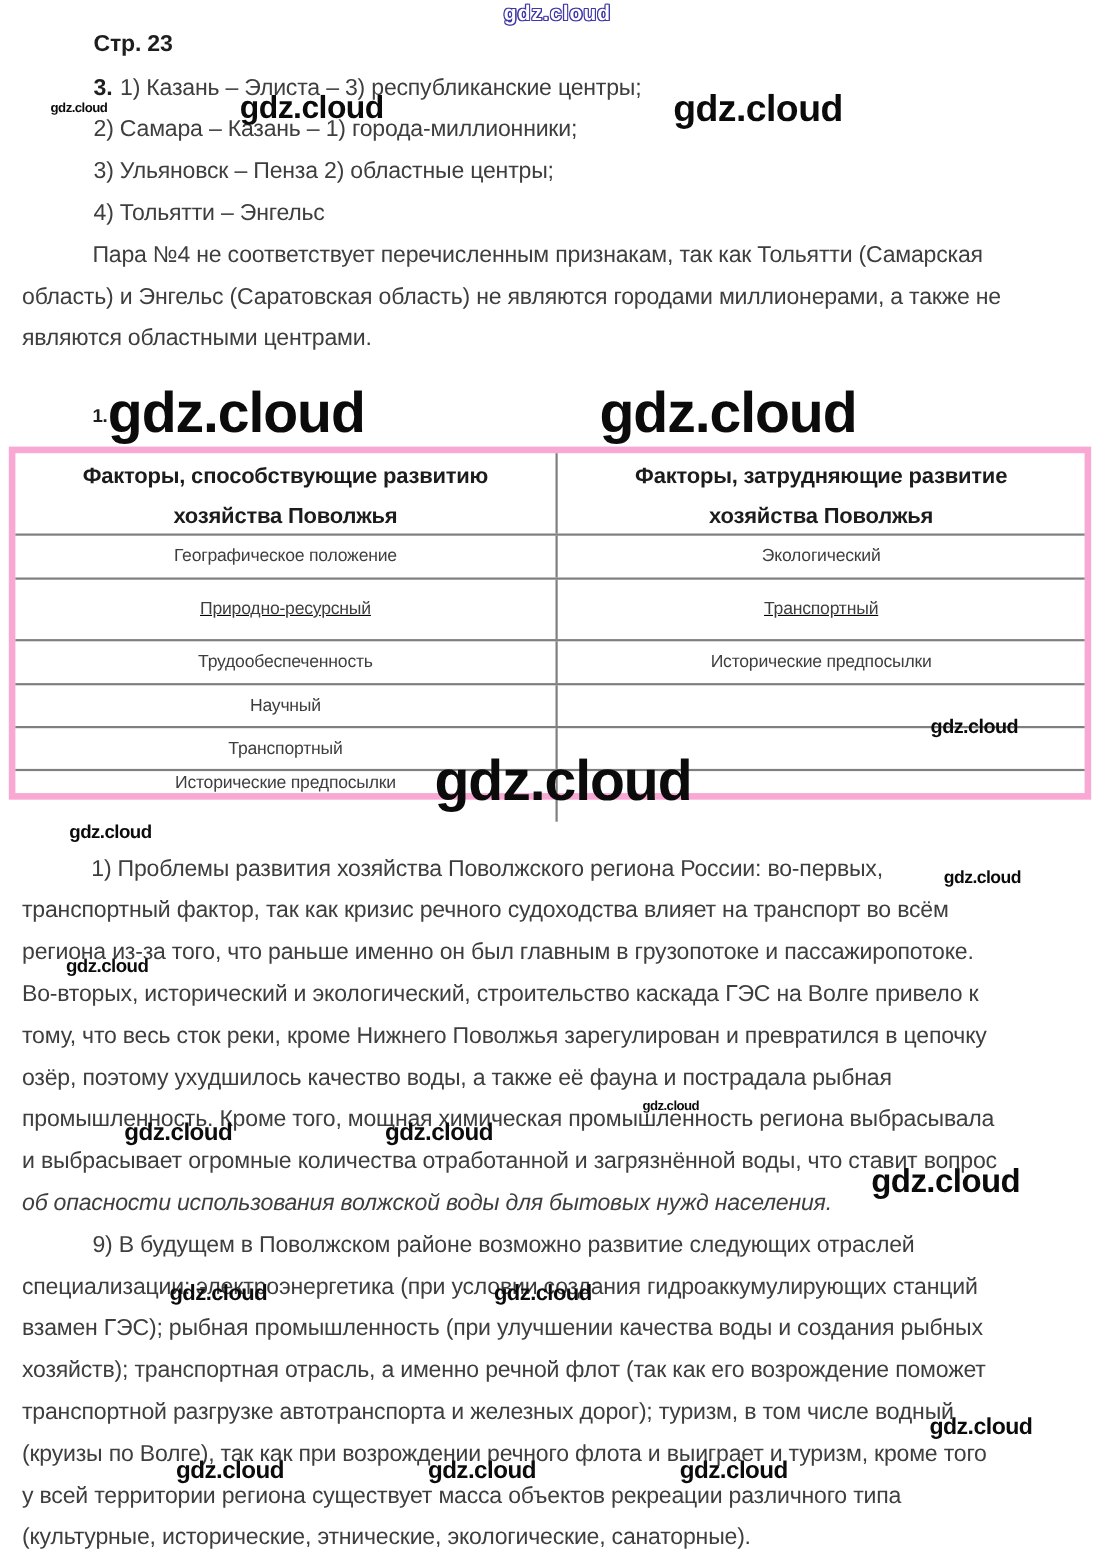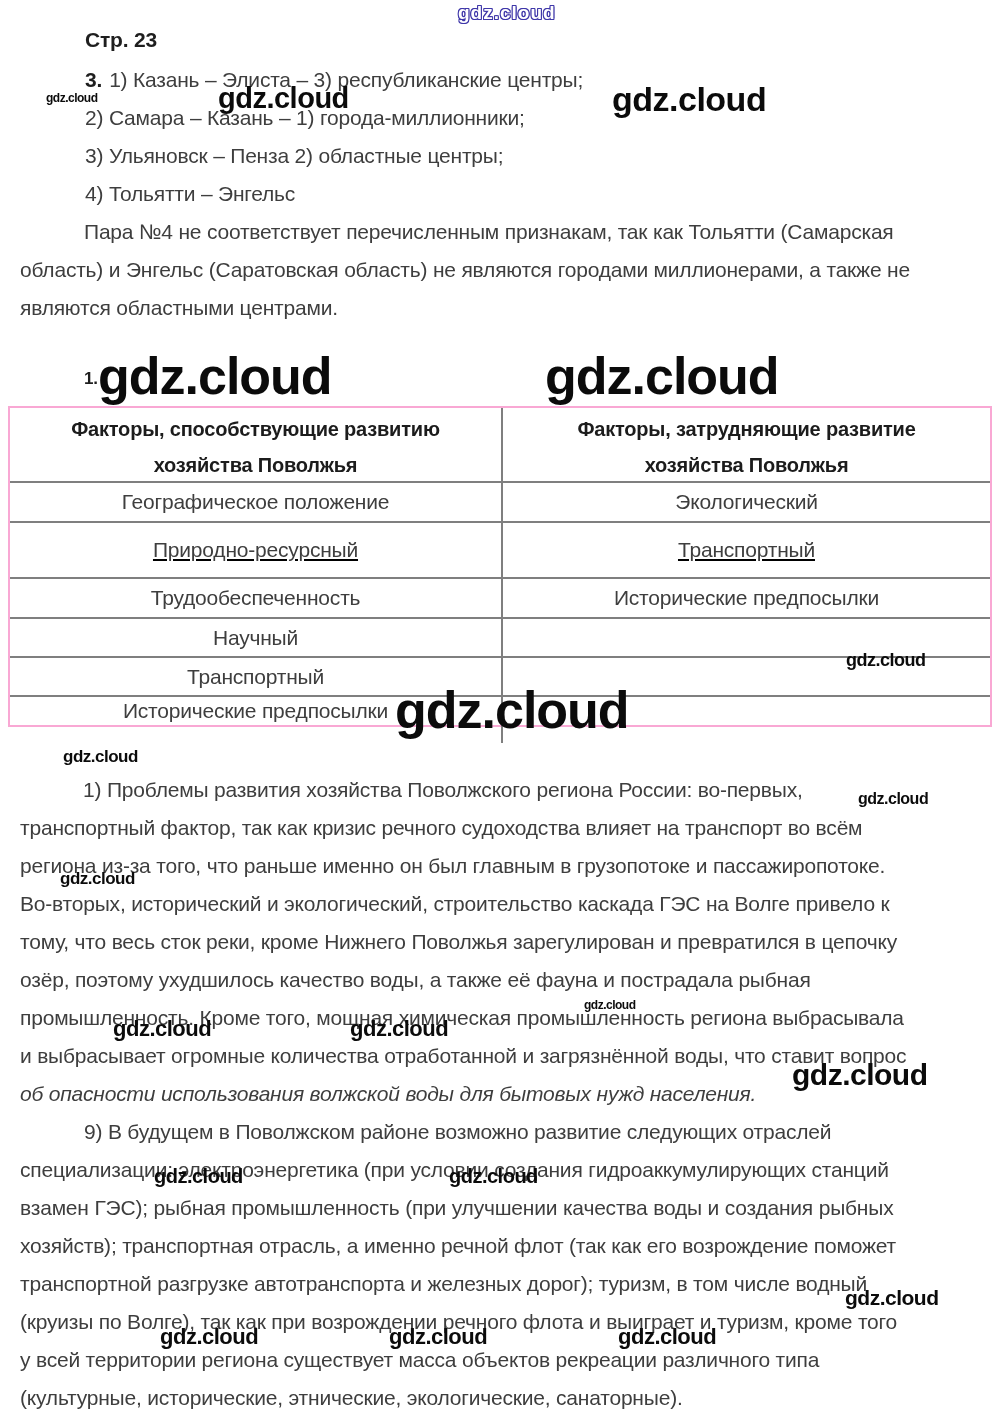--- a/index.html
+++ b/index.html
@@ -22,30 +22,30 @@
   }
   .t b, .bold { color: #1e1e1e; font-weight: bold; }
   .t b.num { margin-right: 7px; }
   .center { text-align: center; white-space: nowrap; }
   
   .ftable {
     position: absolute;
     left: 8px; top: 406px;
     width: 984px; height: 321px;
     box-sizing: border-box;
-    border: 2px solid #f9a8d4;
+    border: 6px solid #f9a8d4;
     z-index: 1;
     background: transparent;
   }
   .trow { display: flex; box-sizing: border-box; border-bottom: 2px solid #7f7f7f; }
   .trow:last-child { border-bottom: none; }
   .tcell {
     box-sizing: border-box;
     display: flex; align-items: center; justify-content: center;
-    font-size: 21px; color: #3e3e3e; letter-spacing: -0.2px;
+    font-size: 16px; color: #3e3e3e; letter-spacing: -0.2px;
     text-align: center;
   }
   .tcell.c1 { width: 493px; border-right: 2px solid #7f7f7f; }
   .tcell.c2 { flex: 1; }
   .thead .tcell {
     font-weight: bold; color: #1c1c1c; font-size: 20px;
     line-height: 36px; white-space: pre-line;
     align-items: flex-start; padding-top: 3px;
   }
   

